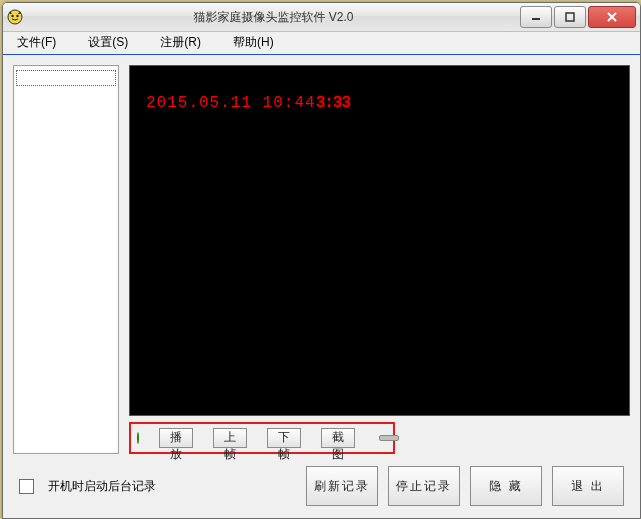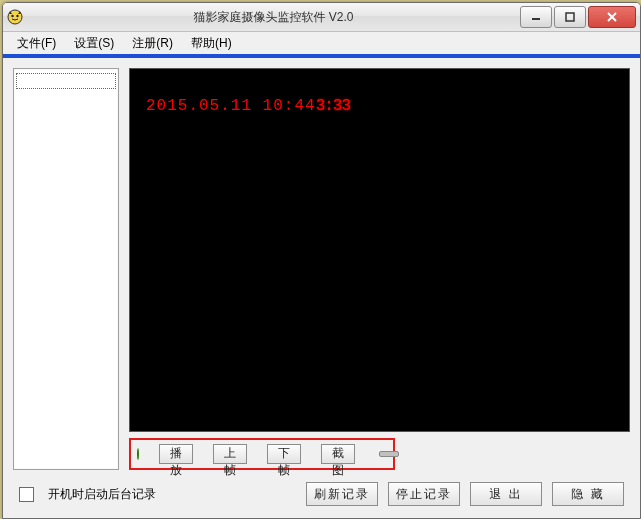--- a/index.html
+++ b/index.html
@@ -66,24 +66,24 @@
     border-color: #9c3530;
     color: #fff;
   }
   .win-btn svg { display:block; }
 
   
   .menubar {
     height: 22px;
     background: #f0f0f0;
     display: flex;
-    align-items: flex-end;
+    align-items: flex-start;
     padding: 0 6px;
-    border-bottom: 4px solid #1d4ed8;
-    gap: 2px;
+    border-bottom: 1px solid #1d4ed8;
+    gap: 16px;
   }
   .menu-item {
     padding: 2px 8px;
     cursor: pointer;
   }
 
   
   .client {
     flex: 1;
     display: flex;
@@ -184,21 +184,21 @@
     gap: 14px;
     flex: 1;
   }
   .checkbox-box {
     width: 13px; height: 13px;
     border: 1px solid #6a6a6a;
     background: #fff;
     display:inline-block;
   }
   .big-btn {
-    height: 24px;
+    height: 40px;
     width: 72px;
     border: 1px solid #8c8c8c;
     background: linear-gradient(to bottom, #fdfdfd, #e3e3e3);
     font-size: 12px;
     cursor: pointer;
     color:#222;
     letter-spacing: 2px;
   }
 </style>
 </head>
@@ -271,18 +271,18 @@
       </div>
     </div>
 
     <div class="bottom-bar">
       <label class="checkbox-wrap">
         <span class="checkbox-box"></span>
         <span>开机时启动后台记录</span>
       </label>
       <button class="big-btn">刷新记录</button>
       <button class="big-btn">停止记录</button>
+      <button class="big-btn">隐 藏</button>
       <button class="big-btn">退 出</button>
-      <button class="big-btn">隐 藏</button>
     </div>
 
   </div>
 </div>
 
 </body></html>

